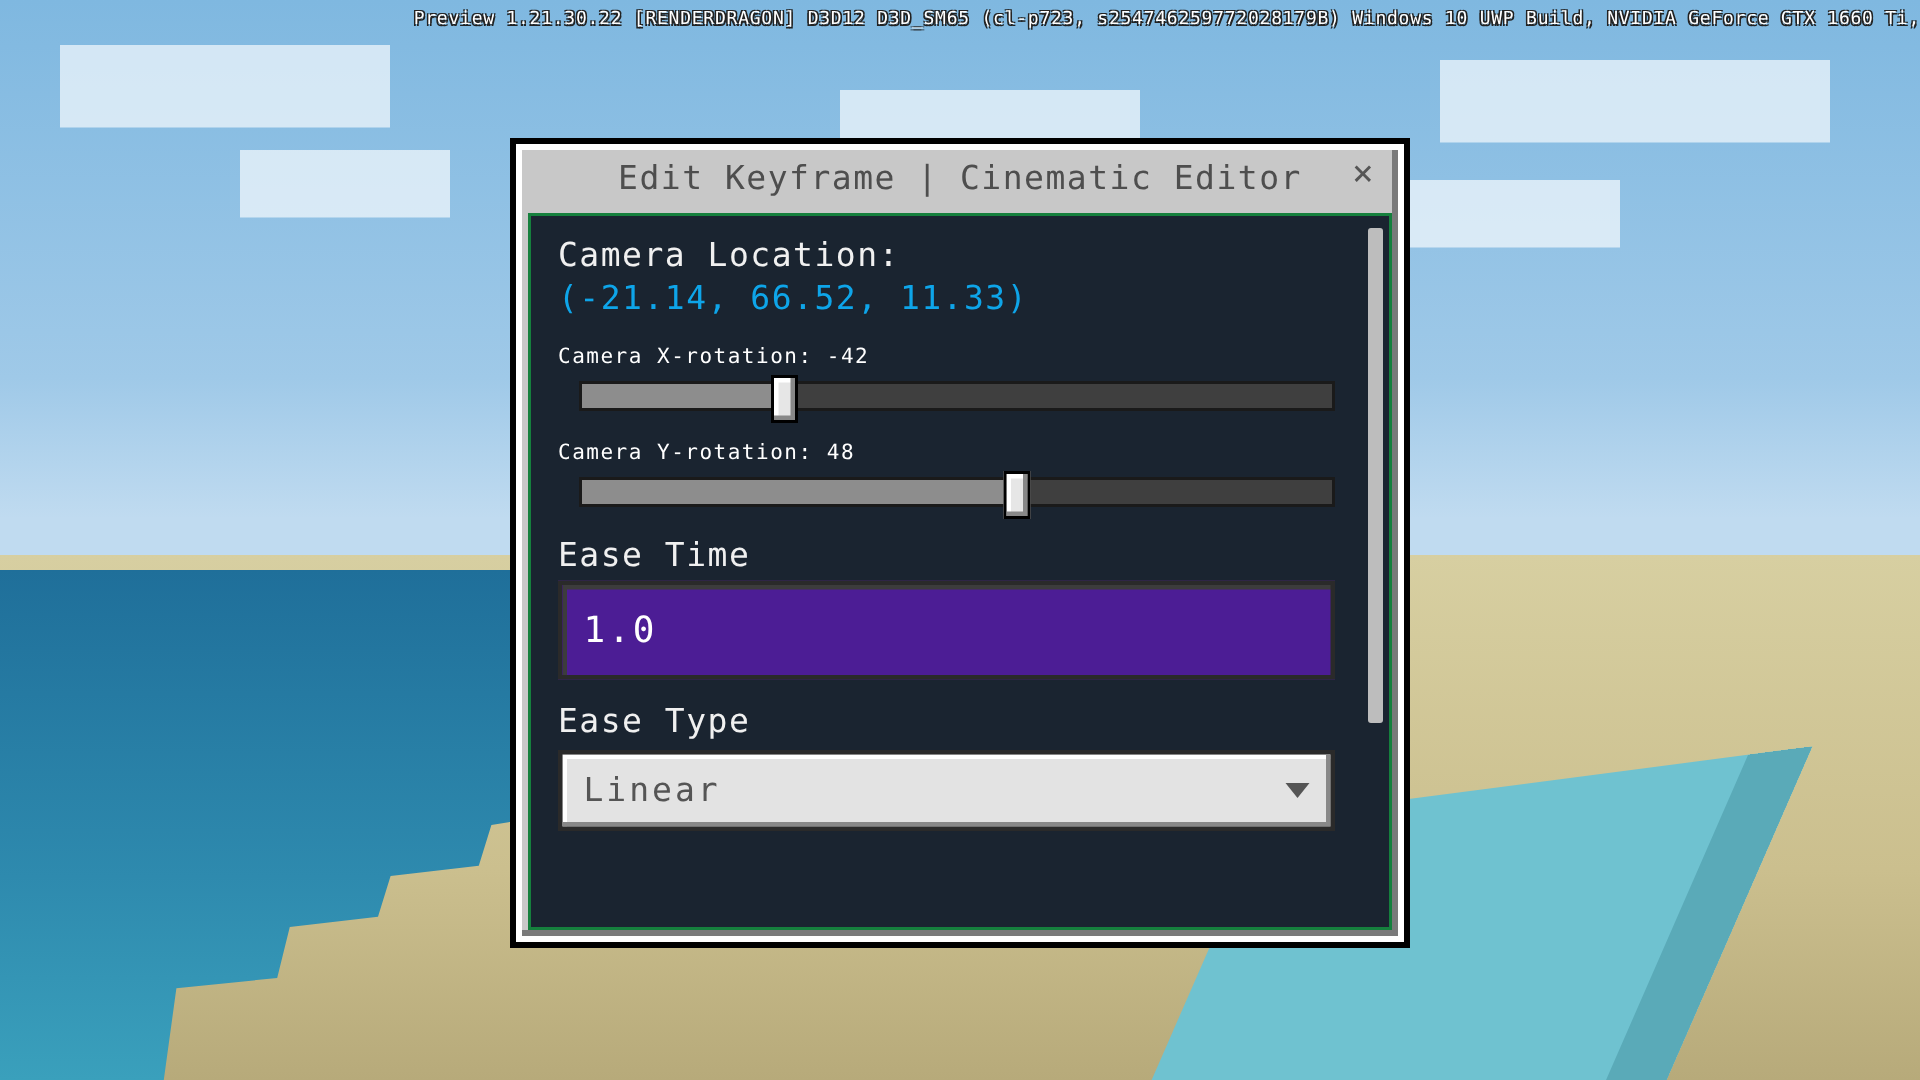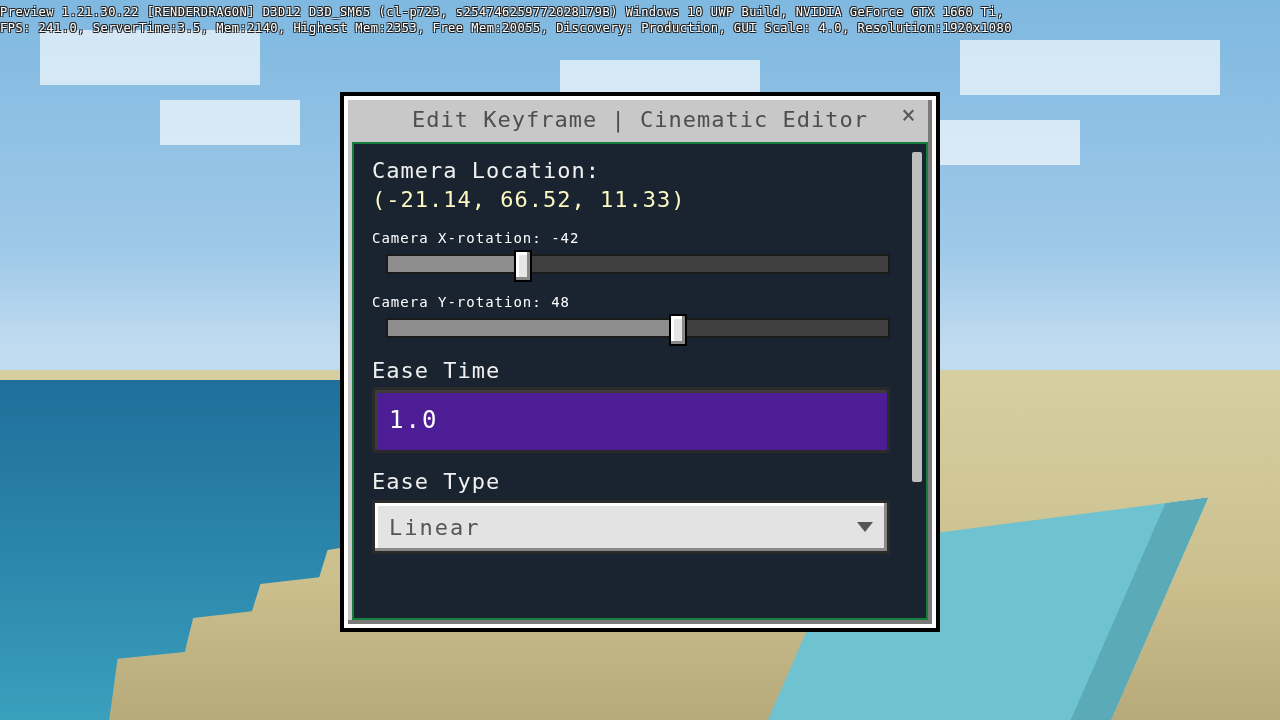--- a/index.html
+++ b/index.html
@@ -42,21 +42,21 @@
   .c3 { right: 60px; top: 40px;  width: 260px; height: 55px; }
   .c4 { right: 200px; top: 120px; width: 160px; height: 45px; }
   .c5 { left: 560px; top: 60px;  width: 200px; height: 40px; }
 
   
   .debug {
     position: absolute;
     top: 4px;
     left: 0;
     right: 0;
-    text-align: left;
+    text-align: right;
     color: #fff;
     font-size: 12px;
     line-height: 16px;
     letter-spacing: 0.5px;
     text-shadow: 1px 1px 0 #222, -1px 1px 0 #222, 1px -1px 0 #222, -1px -1px 0 #222;
     z-index: 5;
     font-family: monospace;
     white-space: nowrap;
   }
 
@@ -114,21 +114,21 @@
     border-radius: 2px;
   }
   .label {
     font-size: 22px;
     letter-spacing: 1px;
     margin-bottom: 4px;
     color: #f0f0f0;
   }
   .sub {
     font-size: 22px;
-    color: #fef9c3;
+    color: #0ea5e9;
     letter-spacing: 1px;
     margin-bottom: 18px;
   }
   .slider-row { margin-bottom: 20px; padding-right: 18px; }
   .slider-label { font-size: 14px; letter-spacing: 1px; margin-bottom: 8px; }
   .slider-track {
     position: relative;
     height: 20px;
     margin-left: 14px;
     background: #3f3f3f;
@@ -195,21 +195,20 @@
 <div class="water"></div>
 <div class="cloud c1"></div>
 <div class="cloud c2"></div>
 <div class="cloud c3"></div>
 <div class="cloud c4"></div>
 <div class="cloud c5"></div>
 <div class="arm"></div>
 
 <div class="debug">
   <div>Preview 1.21.30.22 [RENDERDRAGON] D3D12 D3D_SM65 (cl-p723, s254746259772028179B) Windows 10 UWP Build, NVIDIA GeForce GTX 1660 Ti,</div>
-  <div>FPS: 241.0, ServerTime:3.5, Mem:2140, Highest Mem:2353, Free Mem:20055, Discovery: Production, GUI Scale: 4.0, Resolution:1920x1080</div>
 </div>
 
 <div class="dialog">
   <div class="titlebar">
     <span class="title">Edit Keyframe | Cinematic Editor</span>
     <span class="close">×</span>
   </div>
   <div class="body">
     <div class="scrollbar"></div>
 

